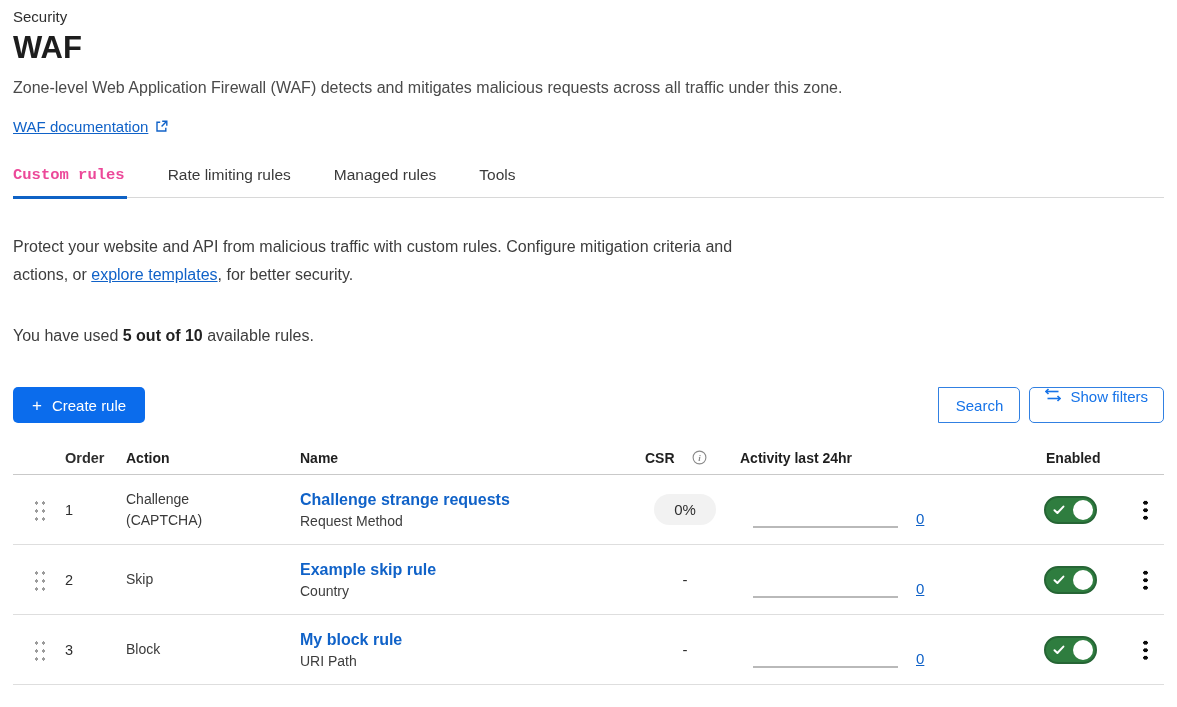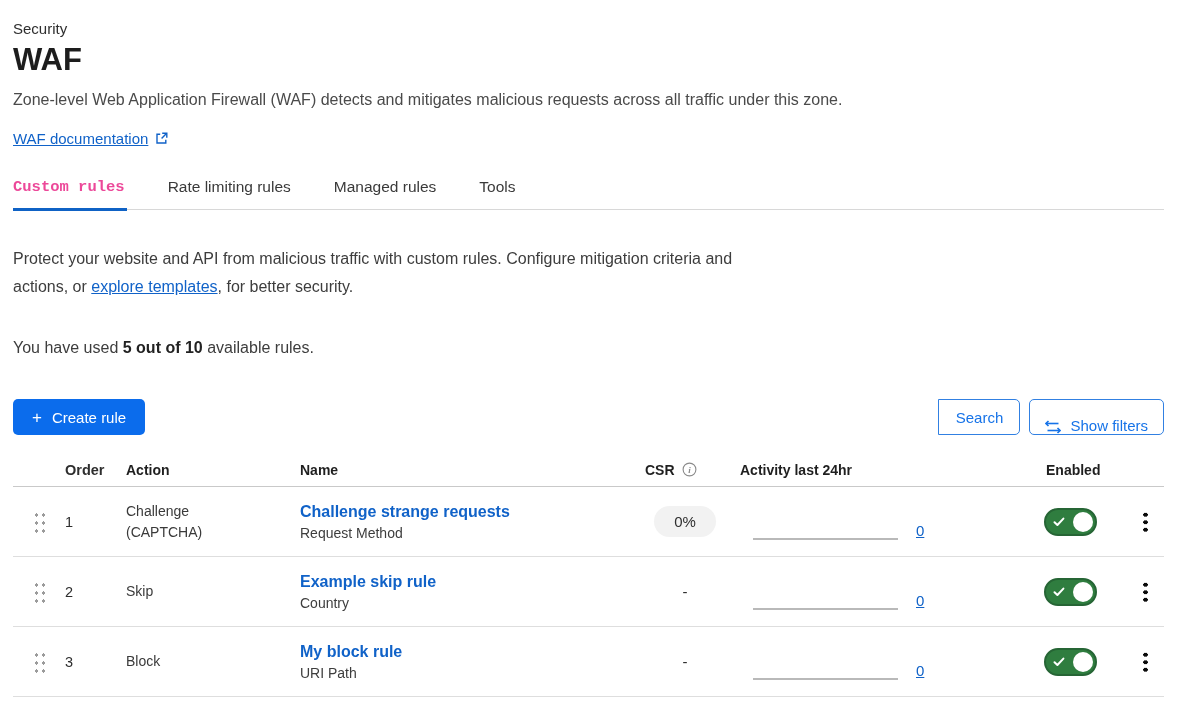--- a/index.html
+++ b/index.html
@@ -3,21 +3,21 @@
 <meta charset="utf-8">
 <style>
   * { box-sizing: border-box; margin: 0; padding: 0; }
   html,body { width:1177px; height:707px; }
   body {
     background:#fff;
     font-family:"Liberation Sans","DejaVu Sans",sans-serif;
     color:#333;
     overflow:hidden;
   }
-  .page { padding:20px 13px 0 13px; }
+  .page { padding:8px 13px 0 13px; }
 
   .eyebrow { font-size:15px; color:#2e2e2e; }
   .title { font-size:31px; font-weight:700; color:#1d1d1d; margin-top:5px; }
   .desc { font-size:16px; color:#4a4a4a; margin-top:13px; }
   .doclink-row { margin-top:21px; display:flex; align-items:center; gap:7px; }
   .doclink { font-size:15px; color:#1062c8; text-decoration:underline; cursor:pointer; }
 
   .tabs { display:flex; gap:41px; margin-top:31px; border-bottom:1px solid #d8d8d8; }
   .tab {
     font-size:15.5px; color:#3a3a3a; cursor:pointer;
@@ -48,31 +48,31 @@
   }
   .search-box input { border:none; outline:none; flex:1; font-size:15px; font-family:inherit; color:#222; }
   .search-box input::placeholder { color:#4c4c4c; }
   .btn-search {
     width:82px; height:36px; border:1px solid #3180e2; background:#fff; color:#1673e8;
     font-size:15px; font-family:inherit; border-radius:0 5px 5px 0; cursor:pointer;
   }
   .btn-filters {
     margin-left:9px; height:36px; border:1px solid #3180e2; background:#fff; color:#1673e8;
     font-size:15px; font-family:inherit; border-radius:5px; padding:0 15px;
-    display:flex; align-items:flex-end; gap:9px; cursor:pointer;
+    display:flex; align-items:flex-start; gap:9px; cursor:pointer;
   }
 
   .table { margin-top:18px; }
   .grid {
     display:grid;
     grid-template-columns:52px 61px 174px 330px 110px 296px 90px 39px;
     align-items:center;
   }
   .thead { height:34px; border-bottom:1px solid #c9c9c9; font-size:14px; font-weight:700; color:#1f1f1f; }
-  .thead .c-csr { justify-content:flex-start; padding-left:15px; gap:7px; }
+  .thead .c-csr { justify-content:flex-start; padding-left:15px; gap:17px; }
   .thead .c-enabled { padding-left:10px; }
   .trow { height:70px; border-bottom:1px solid #dedede; }
 
   .c-handle { display:flex; justify-content:center; }
   .drag {
     width:12px; height:22px; cursor:grab;
     background-image:radial-gradient(circle,#9b9b9b 1.6px,transparent 1.8px);
     background-size:7px 8px;
   }
   .c-order { font-size:14.5px; color:#2e2e2e; }

